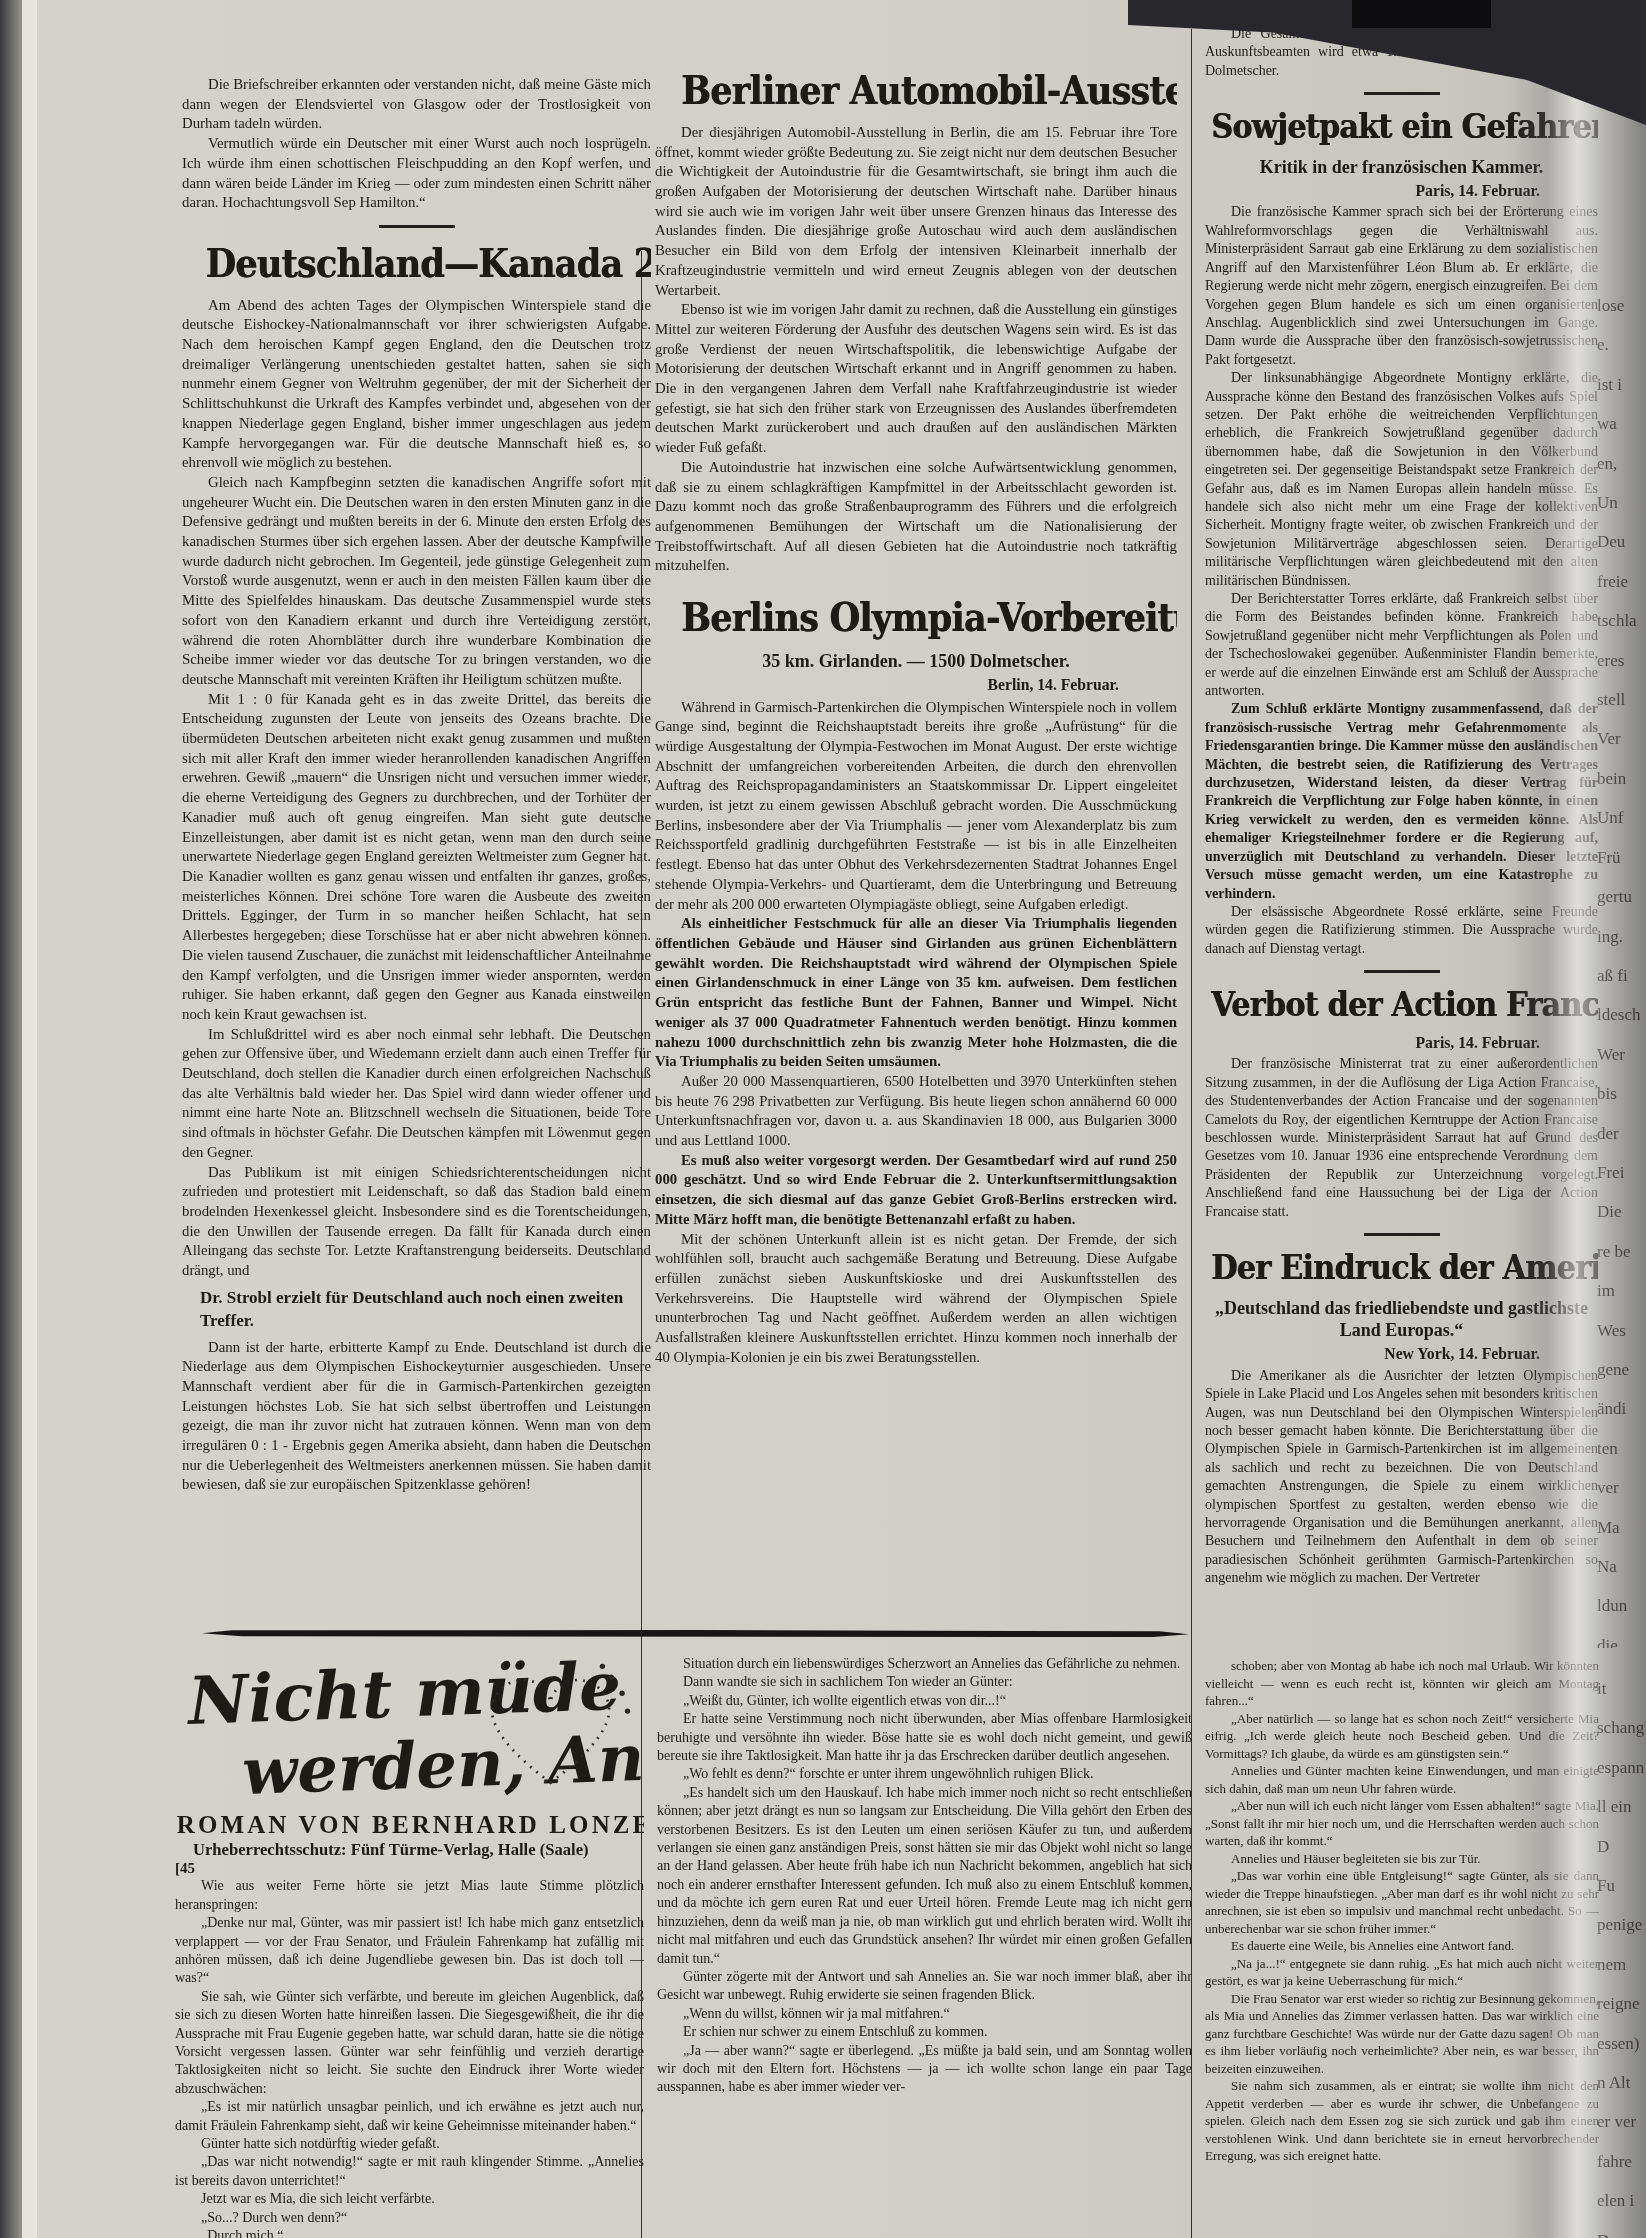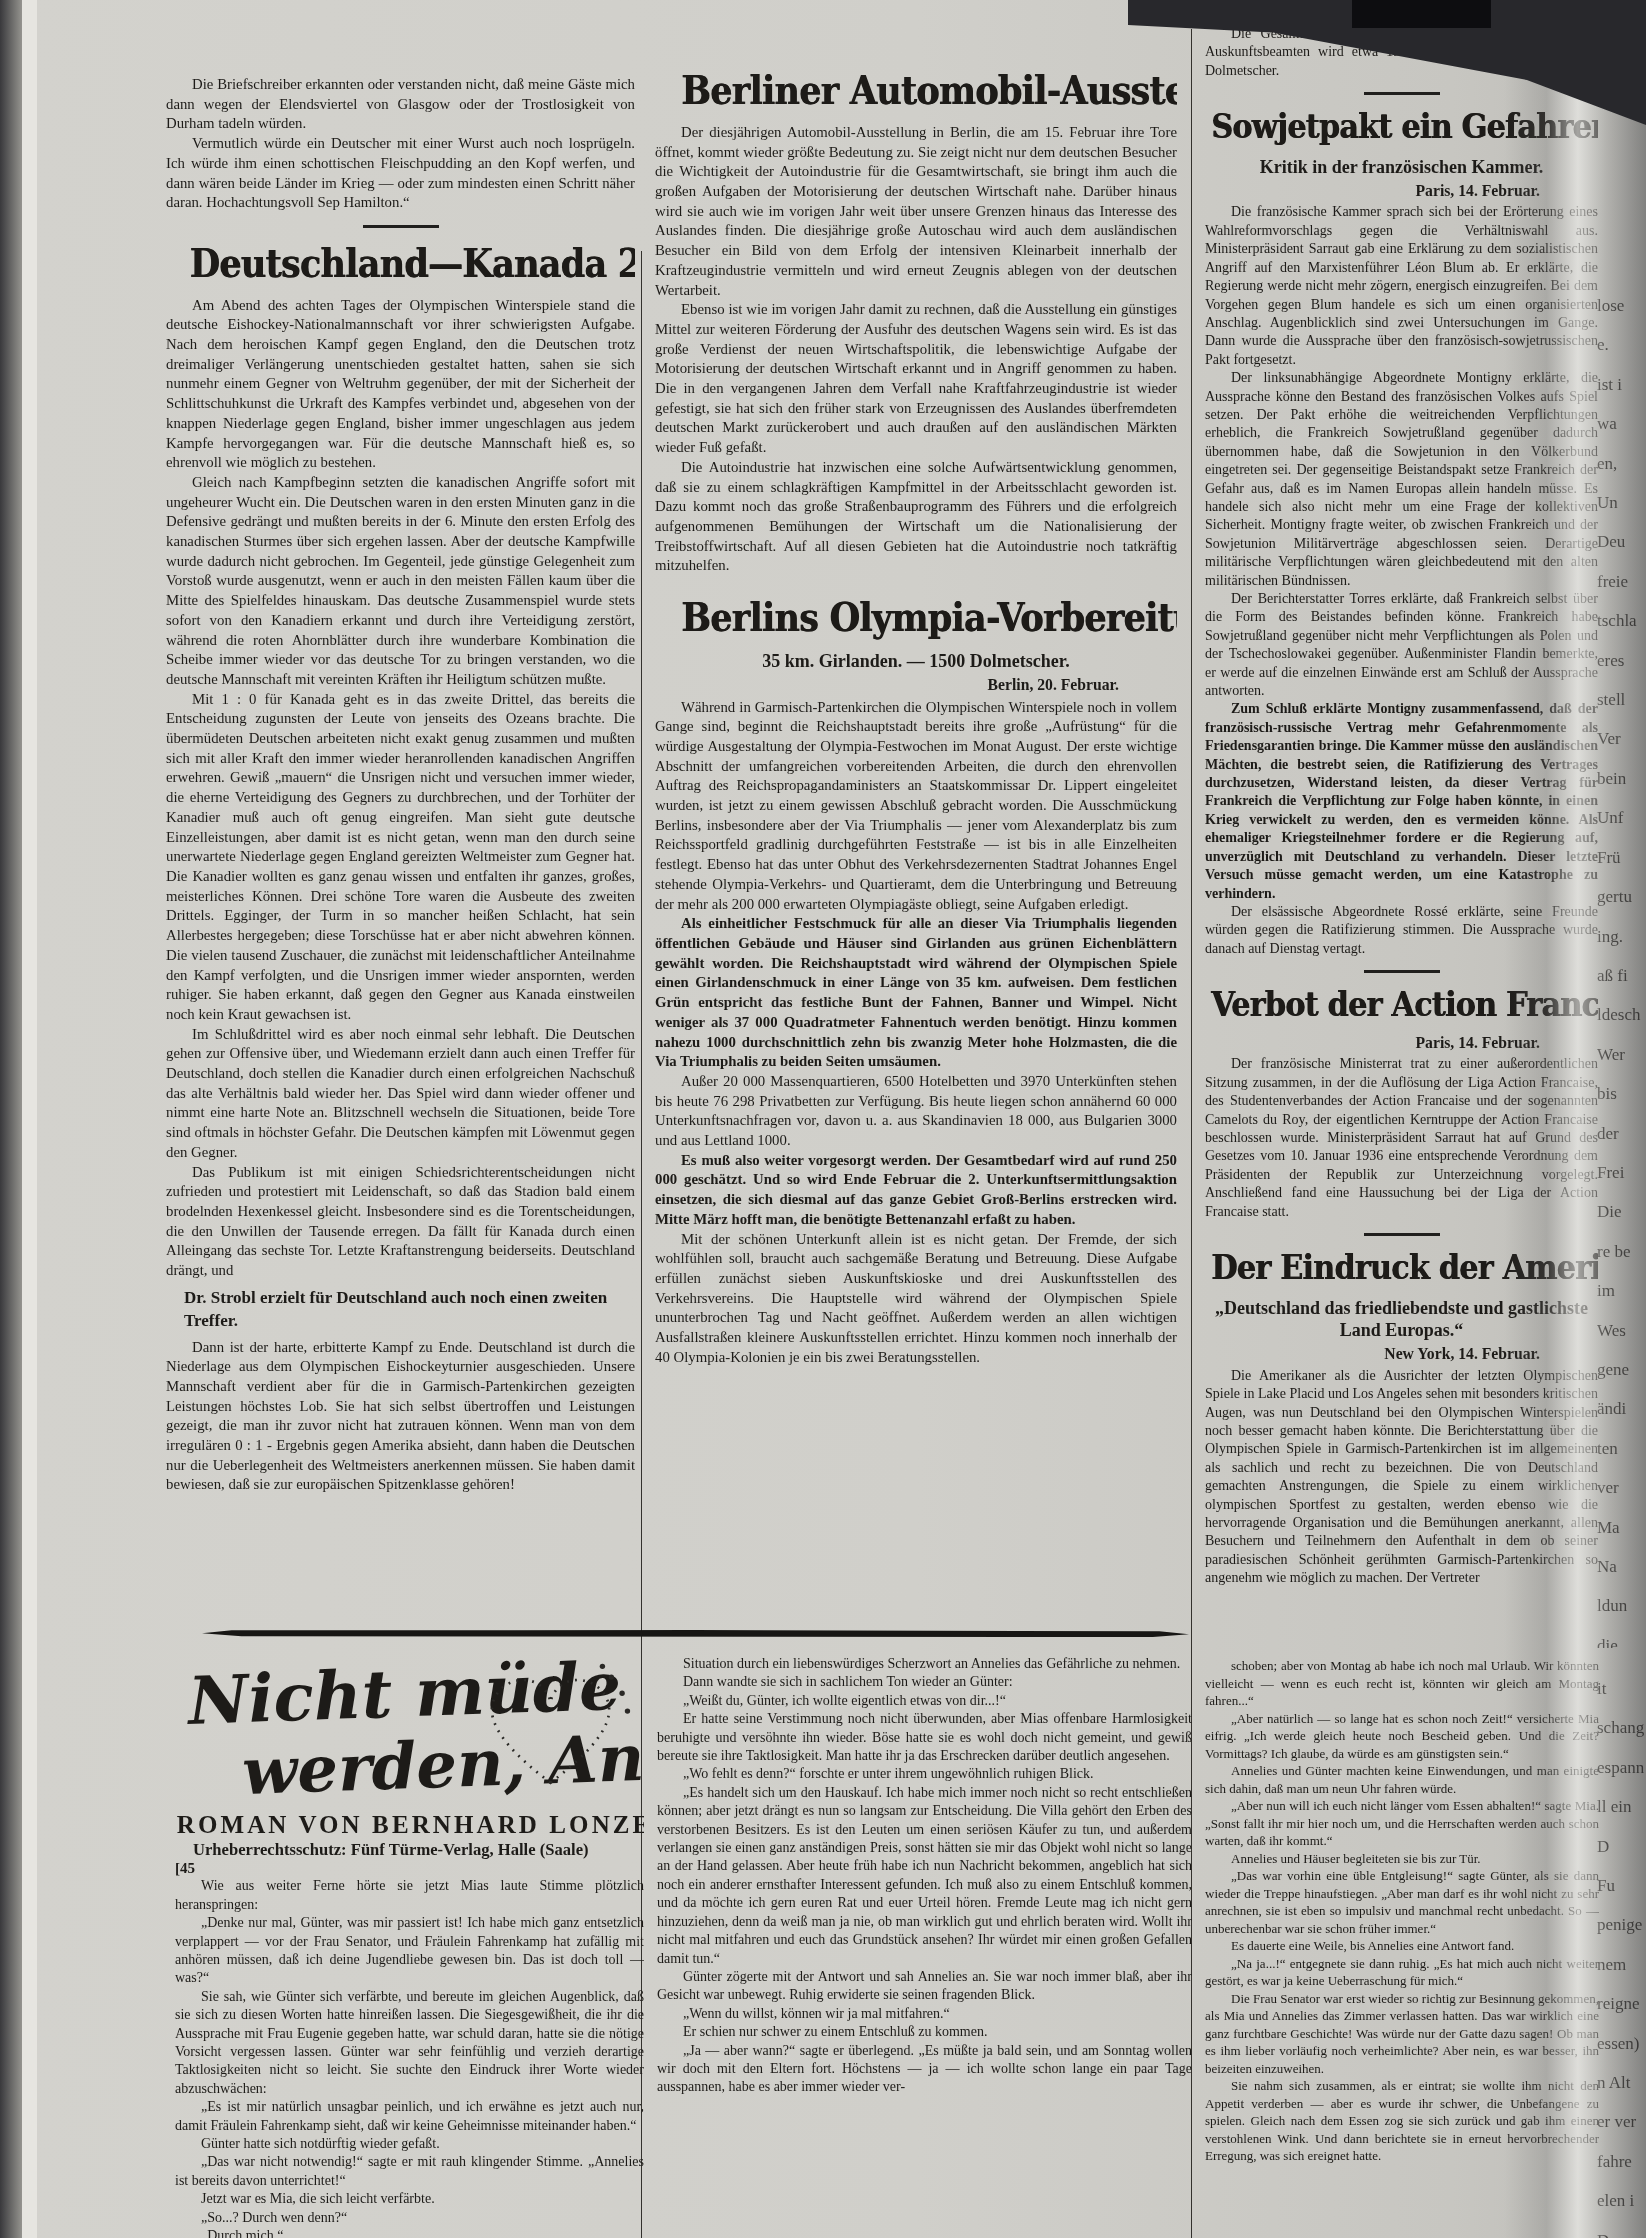--- a/index.html
+++ b/index.html
@@ -56,21 +56,21 @@
 </head>
 <body>
 
 <div id="stage">
   <div id="paper"></div>
 
   <div class="vrule" style="left:641px;top:251px;height:2185px;"></div>
   <div class="vrule" style="left:1191px;top:29px;height:2404px;"></div>
   <div class="brushrule"></div>
 
-  <div class="col" style="left:166px;top:75px;width:469px;height:1555px;">
+  <div class="col" style="left:182px;top:75px;width:469px;height:1555px;">
     <div>
         <p class="para p-main">Die Briefschreiber erkannten oder verstanden nicht, daß meine Gäste mich dann wegen der Elendsviertel von Glasgow oder der Trostlosigkeit von Durham tadeln würden.</p>
         <p class="para p-main">Vermutlich würde ein Deutscher mit einer Wurst auch noch losprügeln. Ich würde ihm einen schottischen Fleischpudding an den Kopf werfen, und dann wären beide Länder im Krieg — oder zum mindesten einen Schritt näher daran.  Hochachtungsvoll Sep Hamilton.“</p>
       </div>
     <div class="rule-short"></div>
     <div class="headline h-big">Deutschland—Kanada 2:6</div>
     <div>
         <p class="para p-main">Am Abend des achten Tages der Olympischen Winterspiele stand die deutsche Eishockey-Nationalmannschaft vor ihrer schwierigsten Aufgabe. Nach dem heroischen Kampf gegen England, den die Deutschen trotz dreimaliger Verlängerung unentschieden gestaltet hatten, sahen sie sich nunmehr einem Gegner von Weltruhm gegenüber, der mit der Sicherheit der Schlittschuhkunst die Urkraft des Kampfes verbindet und, abgesehen von der knappen Niederlage gegen England, bisher immer ungeschlagen aus jedem Kampfe hervorgegangen war. Für die deutsche Mannschaft hieß es, so ehrenvoll wie möglich zu bestehen.</p>
         <p class="para p-main">Gleich nach Kampfbeginn setzten die kanadischen Angriffe sofort mit ungeheurer Wucht ein. Die Deutschen waren in den ersten Minuten ganz in die Defensive gedrängt und mußten bereits in der 6. Minute den ersten Erfolg des kanadischen Sturmes über sich ergehen lassen. Aber der deutsche Kampfwille wurde dadurch nicht gebrochen. Im Gegenteil, jede günstige Gelegenheit zum Vorstoß wurde ausgenutzt, wenn er auch in den meisten Fällen kaum über die Mitte des Spielfeldes hinauskam. Das deutsche Zusammenspiel wurde stets sofort von den Kanadiern erkannt und durch ihre Verteidigung zerstört, während die roten Ahornblätter durch ihre wunderbare Kombination die Scheibe immer wieder vor das deutsche Tor zu bringen verstanden, wo die deutsche Mannschaft mit vereinten Kräften ihr Heiligtum schützen mußte.</p>
         <p class="para p-main">Mit 1 : 0 für Kanada geht es in das zweite Drittel, das bereits die Entscheidung zugunsten der Leute von jenseits des Ozeans brachte. Die übermüdeten Deutschen arbeiteten nicht exakt genug zusammen und mußten sich mit aller Kraft den immer wieder heranrollenden kanadischen Angriffen erwehren. Gewiß „mauern“ die Unsrigen nicht und versuchen immer wieder, die eherne Verteidigung des Gegners zu durchbrechen, und der Torhüter der Kanadier muß auch oft genug eingreifen. Man sieht gute deutsche Einzelleistungen, aber damit ist es nicht getan, wenn man den durch seine unerwartete Niederlage gegen England gereizten Weltmeister zum Gegner hat. Die Kanadier wollten es ganz genau wissen und entfalten ihr ganzes, großes, meisterliches Können. Drei schöne Tore waren die Ausbeute des zweiten Drittels. Egginger, der Turm in so mancher heißen Schlacht, hat sein Allerbestes hergegeben; diese Torschüsse hat er aber nicht abwehren können. Die vielen tausend Zuschauer, die zunächst mit leidenschaftlicher Anteilnahme den Kampf verfolgten, und die Unsrigen immer wieder anspornten, werden ruhiger. Sie haben erkannt, daß gegen den Gegner aus Kanada einstweilen noch kein Kraut gewachsen ist.</p>
@@ -85,21 +85,21 @@
 
   <div class="col" style="left:655px;top:59px;width:522px;height:1572px;">
     <div class="headline h-big">Berliner Automobil-Ausstellung</div>
     <div>
         <p class="para p-main">Der diesjährigen Automobil-Ausstellung in Berlin, die am 15. Februar ihre Tore öffnet, kommt wieder größte Bedeutung zu. Sie zeigt nicht nur dem deutschen Besucher die Wichtigkeit der Autoindustrie für die Gesamtwirtschaft, sie bringt ihm auch die großen Aufgaben der Motorisierung der deutschen Wirtschaft nahe. Darüber hinaus wird sie auch wie im vorigen Jahr weit über unsere Grenzen hinaus das Interesse des Auslandes finden. Die diesjährige große Autoschau wird auch dem ausländischen Besucher ein Bild von dem Erfolg der intensiven Kleinarbeit innerhalb der Kraftzeugindustrie vermitteln und wird erneut Zeugnis ablegen von der deutschen Wertarbeit.</p>
         <p class="para p-main">Ebenso ist wie im vorigen Jahr damit zu rechnen, daß die Ausstellung ein günstiges Mittel zur weiteren Förderung der Ausfuhr des deutschen Wagens sein wird. Es ist das große Verdienst der neuen Wirtschaftspolitik, die lebenswichtige Aufgabe der Motorisierung der deutschen Wirtschaft erkannt und in Angriff genommen zu haben. Die in den vergangenen Jahren dem Verfall nahe Kraftfahrzeugindustrie ist wieder gefestigt, sie hat sich den früher stark von Erzeugnissen des Auslandes überfremdeten deutschen Markt zurückerobert und auch draußen auf den ausländischen Märkten wieder Fuß gefaßt.</p>
         <p class="para p-main">Die Autoindustrie hat inzwischen eine solche Aufwärtsentwicklung genommen, daß sie zu einem schlagkräftigen Kampfmittel in der Arbeitsschlacht geworden ist. Dazu kommt noch das große Straßenbauprogramm des Führers und die erfolgreich aufgenommenen Bemühungen der Wirtschaft um die Nationalisierung der Treibstoffwirtschaft. Auf all diesen Gebieten hat die Autoindustrie noch tatkräftig mitzuhelfen.</p>
       </div>
     <div class="headline h-big" style="margin-top:18px;">Berlins Olympia-Vorbereitung</div>
     <div class="subhead">35 km. Girlanden. — 1500 Dolmetscher.</div>
-    <div class="dateline">Berlin, 20. Februar.</div>
+    <div class="dateline">Berlin, 14. Februar.</div>
     <div>
         <p class="para p-main">Während in Garmisch-Partenkirchen die Olympischen Winterspiele noch in vollem Gange sind, beginnt die Reichshauptstadt bereits ihre große „Aufrüstung“ für die würdige Ausgestaltung der Olympia-Festwochen im Monat August. Der erste wichtige Abschnitt der umfangreichen vorbereitenden Arbeiten, die durch den ehrenvollen Auftrag des Reichspropagandaministers an Staatskommissar Dr. Lippert eingeleitet wurden, ist jetzt zu einem gewissen Abschluß gebracht worden. Die Ausschmückung Berlins, insbesondere aber der Via Triumphalis — jener vom Alexanderplatz bis zum Reichssportfeld gradlinig durchgeführten Feststraße — ist bis in alle Einzelheiten festlegt. Ebenso hat das unter Obhut des Verkehrsdezernenten Stadtrat Johannes Engel stehende Olympia-Verkehrs- und Quartieramt, dem die Unterbringung und Betreuung der mehr als 200 000 erwarteten Olympiagäste obliegt, seine Aufgaben erledigt.</p>
         <p class="para p-main bold">Als einheitlicher Festschmuck für alle an dieser Via Triumphalis liegenden öffentlichen Gebäude und Häuser sind Girlanden aus grünen Eichenblättern gewählt worden. Die Reichshauptstadt wird während der Olympischen Spiele einen Girlandenschmuck in einer Länge von 35 km. aufweisen. Dem festlichen Grün entspricht das festliche Bunt der Fahnen, Banner und Wimpel. Nicht weniger als 37 000 Quadratmeter Fahnentuch werden benötigt. Hinzu kommen nahezu 1000 durchschnittlich zehn bis zwanzig Meter hohe Holzmasten, die die Via Triumphalis zu beiden Seiten umsäumen.</p>
         <p class="para p-main">Außer 20 000 Massenquartieren, 6500 Hotelbetten und 3970 Unterkünften stehen bis heute 76 298 Privatbetten zur Verfügung. Bis heute liegen schon annähernd 60 000 Unterkunftsnachfragen vor, davon u. a. aus Skandinavien 18 000, aus Bulgarien 3000 und aus Lettland 1000.</p>
         <p class="para p-main bold">Es muß also weiter vorgesorgt werden. Der Gesamtbedarf wird auf rund 250 000 geschätzt. Und so wird Ende Februar die 2. Unterkunftsermittlungsaktion einsetzen, die sich diesmal auf das ganze Gebiet Groß-Berlins erstrecken wird. Mitte März hofft man, die benötigte Bettenanzahl erfaßt zu haben.</p>
         <p class="para p-main">Mit der schönen Unterkunft allein ist es nicht getan. Der Fremde, der sich wohlfühlen soll, braucht auch sachgemäße Beratung und Betreuung. Diese Aufgabe erfüllen zunächst sieben Auskunftskioske und drei Auskunftsstellen des Verkehrsvereins. Die Hauptstelle wird während der Olympischen Spiele ununterbrochen Tag und Nacht geöffnet. Außerdem werden an allen wichtigen Ausfallstraßen kleinere Auskunftsstellen errichtet. Hinzu kommen noch innerhalb der 40 Olympia-Kolonien je ein bis zwei Beratungsstellen.</p>
       </div>
   </div>
 
   <div class="col" style="left:1205px;top:25px;width:393px;height:1607px;">

